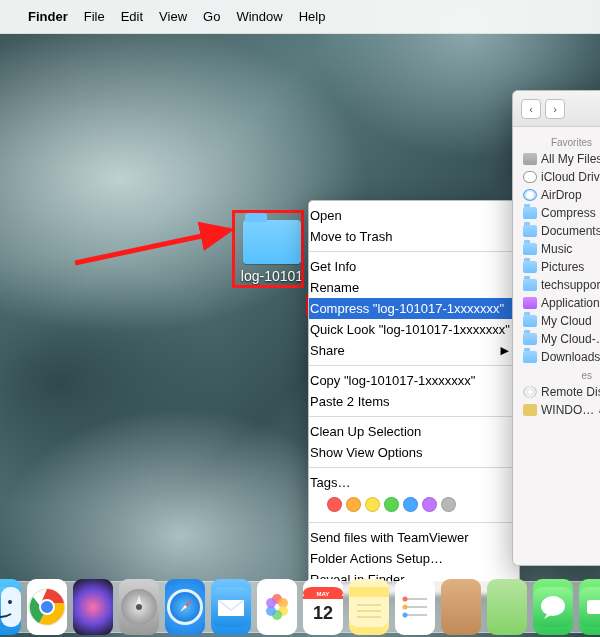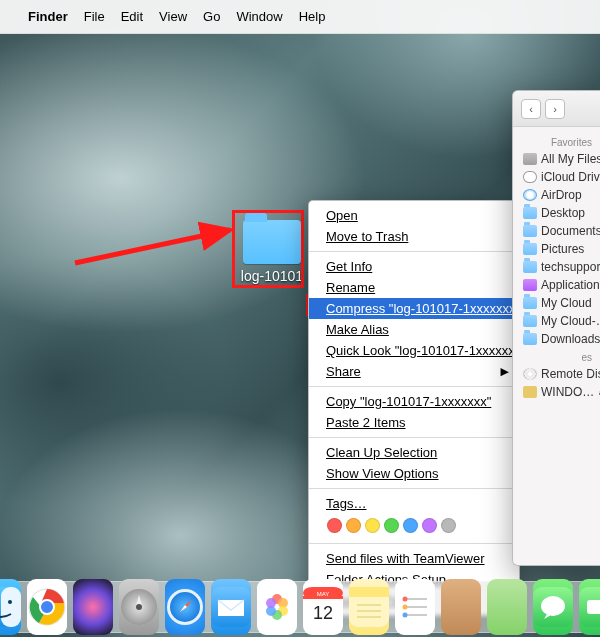--- a/index.html
+++ b/index.html
@@ -50,21 +50,21 @@
   }
   .red-box { position:absolute; border:3px solid #ff1a1a; }
   .arrow-svg { position:absolute; top:168px; left:70px; pointer-events:none; }
   
   .ctx-menu {
     position:absolute; top:200px; left:308px; width:212px;
     background:#fff; border:1px solid rgba(0,0,0,0.25);
     border-radius:5px; box-shadow:0 8px 24px rgba(0,0,0,0.4);
     padding:4px 0; font-size:13px;
   }
-  .ctx-item { padding:2px 16px 2px 17px; line-height:17px; white-space:nowrap; position:relative;text-decoration:underline; }
+  .ctx-item { padding:2px 16px 2px 1px; line-height:17px; white-space:nowrap; position:relative; }
   .ctx-item .sub-arrow { position:absolute; right:10px; top:2px; font-size:11px; }
   .ctx-item.hl { background:#2a6fd8; color:#fff; }
   .ctx-sep { height:1px; background:#d9d9d9; margin:4px 0; }
   .ctx-tags { padding:4px 14px 6px 18px; display:flex; gap:4px; }
   .tag-dot { width:15px; height:15px; border-radius:50%; border:1px solid rgba(0,0,0,0.12); }
   
   .finder-window {
     position:absolute; top:90px; right:0; width:88px; height:476px;
     background:#ececec; border:1px solid #bcbcbc; border-right:none;
     border-radius:6px 0 0 6px; box-shadow:0 10px 30px rgba(0,0,0,0.35);
@@ -86,21 +86,21 @@
   .ic-drive { background:#e8c96a; border-radius:2px;}
   .eject { margin-left:auto; font-size:9px; color:#777; padding-right:4px;}
   
   .dock {
     position:absolute; left:50%; bottom:4px; transform:translateX(-50%);
     height:52px; padding:4px 8px;
     background:rgba(230,230,230,0.55); border-radius:14px;
     display:flex; align-items:center; gap:6px; backdrop-filter:blur(2px);
     border:1px solid rgba(255,255,255,0.35);
   }
-  .dock-item { width:40px; height:56px; border-radius:9px; position:relative; }
+  .dock-item { width:40px; height:56px; border-radius:9px; position:relative;font-weight:bold; }
   .dock-item svg{width:100%;height:100%;}
 </style>
 </head>
 <body>
 
 <div class="wallpaper"></div>
 
 <div class="menubar">
   <span class="apple"></span>
   <span class="app-name">Finder</span>
@@ -128,21 +128,20 @@
   <line x1="5" y1="95" x2="160" y2="62" stroke="#ff1a1a" stroke-width="5" marker-end="url(#ah)"></line>
 </svg>
 
 <div class="ctx-menu" id="ctx">
     <div class="ctx-item">Open</div>
     <div class="ctx-item">Move to Trash</div>
     <div class="ctx-sep"></div>
     <div class="ctx-item">Get Info</div>
     <div class="ctx-item">Rename</div>
     <div class="ctx-item hl">Compress "log-101017-1xxxxxxx"</div>
-    <div class="ctx-item">Make Alias</div>
     <div class="ctx-item">Quick Look "log-101017-1xxxxxxx"</div>
     <div class="ctx-item">Share<span class="sub-arrow">▶</span></div>
     <div class="ctx-sep"></div>
     <div class="ctx-item">Copy "log-101017-1xxxxxxx"</div>
     <div class="ctx-item">Paste 2 Items</div>
     <div class="ctx-sep"></div>
     <div class="ctx-item">Clean Up Selection</div>
     <div class="ctx-item">Show View Options</div>
     <div class="ctx-sep"></div>
     <div class="ctx-item">Tags…</div>
@@ -175,25 +174,29 @@
       <div class="fw-item">
         <span class="ic ic-cloud"></span>
         <span>iCloud Drive</span>
       </div>
       <div class="fw-item">
         <span class="ic ic-airdrop"></span>
         <span>AirDrop</span>
       </div>
       <div class="fw-item">
         <span class="ic ic-folder"></span>
-        <span>Desktop</span>
+        <span>Compress</span>
       </div>
       <div class="fw-item">
         <span class="ic ic-folder"></span>
         <span>Documents</span>
+      </div>
+      <div class="fw-item">
+        <span class="ic ic-folder"></span>
+        <span>Music</span>
       </div>
       <div class="fw-item">
         <span class="ic ic-folder"></span>
         <span>Pictures</span>
       </div>
       <div class="fw-item">
         <span class="ic ic-folder"></span>
         <span>techsupport</span>
       </div>
       <div class="fw-item">

